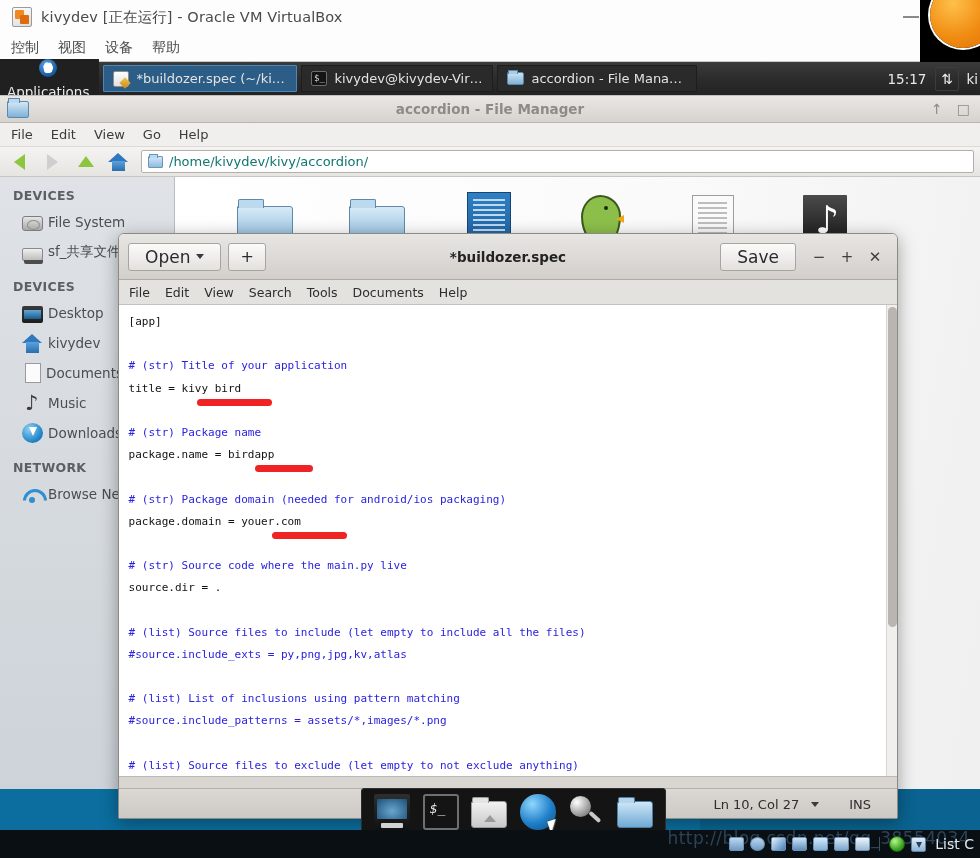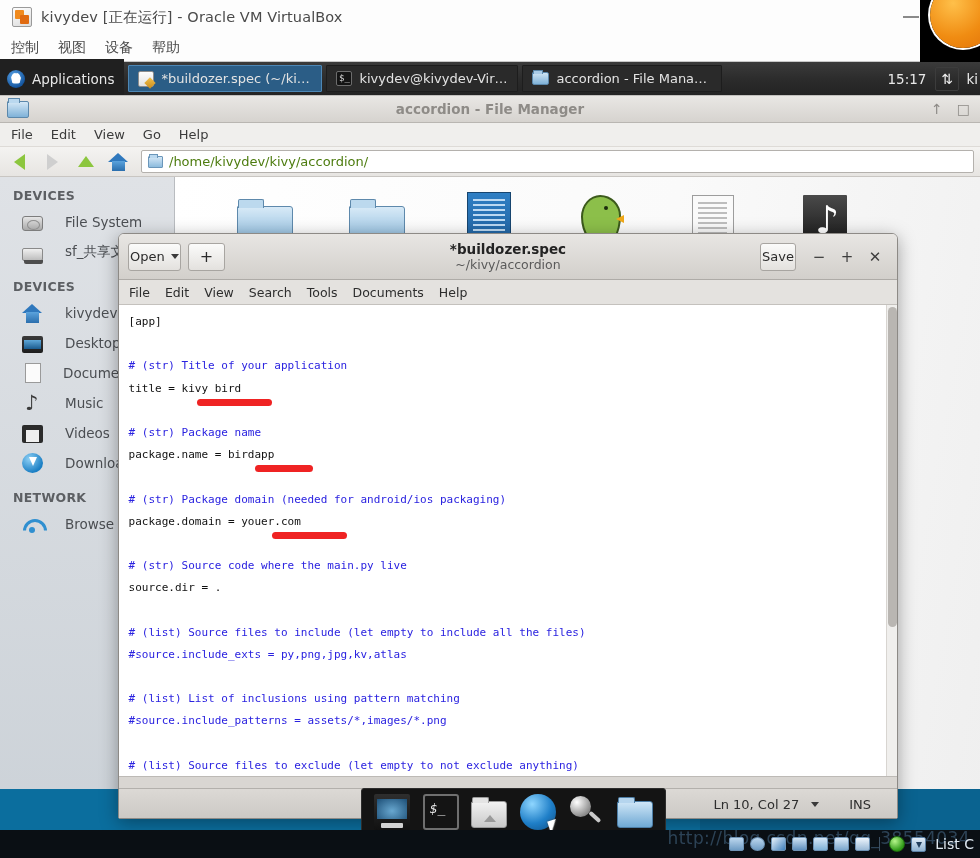--- a/index.html
+++ b/index.html
@@ -57,21 +57,21 @@
   .vbox-menubar span { font-size:14px; color:#4c4c4c; }
 
   
   .panel {
     position:absolute; left:0; top:62px; width:980px; height:33px;
     background: linear-gradient(180deg,#3b3b3b 0%, #2c2c2c 50%, #232323 100%);
     display:flex; align-items:center;
   }
   .apps-btn {
     display:flex; align-items:center; gap:7px; height:39px;
-    padding:0 10px 0 7px; background:#202020;
+    padding:0 10px 0 7px; background:#202020;flex-direction:column;
   }
   .mouse-logo{
     width:18px;height:18px;border-radius:50%;
     background: radial-gradient(circle at 38% 32%, #5aa4e8, #14559e 72%, #0c3c74);
     position:relative; flex:none;
   }
   .mouse-logo::after{
     content:""; position:absolute; left:4px; top:3px; width:10px; height:11px;
     background:#fff; border-radius:45% 45% 40% 40%;
     clip-path: polygon(0% 40%,18% 8%,34% 0%,50% 10%,66% 2%,82% 14%,100% 48%,86% 100%,14% 100%);
@@ -168,29 +168,29 @@
     display:flex; align-items:center; gap:6px; padding:0 6px; margin-left:3px;
   }
   .path-entry .pico{
     width:15px;height:12px;flex:none;border-radius:1px;
     background:linear-gradient(180deg,#d4e7f6,#8cbbdd);border:1px solid #6a96ba;position:relative;
   }
   .path-entry .pico::before{
     content:"";position:absolute;left:0;top:-3px;width:7px;height:3px;
     background:#bad8ef;border:1px solid #6a96ba;border-bottom:none;
   }
-  .path-entry span{ font-size:13px;color:#4d7c0f; }
+  .path-entry span{ font-size:13px;color:#0f766e; }
 
   .fm-body{ display:flex; height:calc(735px - 27px - 24px - 30px); }
   .fm-sidebar{
     width:175px; flex:none; background:linear-gradient(180deg,#dfe2e6,#ccd2d8);
     border-right:1px solid #b9bcc0; padding-top:6px; position:relative;
   }
   .side-head{ font-size:12.5px;font-weight:bold;color:#5c5f63;padding:5px 0 4px 13px;letter-spacing:.3px; }
-  .side-item{ display:flex;align-items:center;gap:22px;padding:4px 0 4px 22px;height:30px; }
+  .side-item{ display:flex;align-items:center;gap:5px;padding:4px 0 4px 22px;height:30px; }
   .side-item span{ font-size:13.5px;color:#4b4e52;white-space:nowrap; }
   .si{ width:21px;height:21px;flex:none;position:relative; }
   .si-hdd{ background:linear-gradient(180deg,#e6e6e6,#a8a8a8);border:1px solid #7d7d7d;border-radius:3px;height:15px;margin-top:3px; }
   .si-hdd::after{ content:"";position:absolute;left:4px;top:3px;width:11px;height:8px;border:1px solid #8f8f8f;border-radius:50%; }
   .si-drv{ background:linear-gradient(180deg,#f0f0f0,#bdbdbd);border:1px solid #8a8a8a;border-radius:2px;height:13px;margin-top:4px; }
   .si-drv::after{ content:"";position:absolute;left:1px;bottom:-4px;width:19px;height:4px;background:#4d4d4d;border-radius:0 0 2px 2px; }
   .si-home::before{ content:"";position:absolute;left:0;top:1px;width:0;height:0;border-left:10.5px solid transparent;border-right:10.5px solid transparent;border-bottom:9px solid #2f78bd; }
   .si-home::after{ content:"";position:absolute;left:4px;top:9px;width:13px;height:11px;background:linear-gradient(180deg,#5ba3dd,#2a6ead); }
   .si-desk{ background:linear-gradient(180deg,#3a3a3a,#1d1d1d);border-radius:2px;height:17px;margin-top:2px; }
   .si-desk::after{ content:"";position:absolute;left:2px;top:4px;width:17px;height:9px;background:linear-gradient(180deg,#5fa8d8,#1b5b8e); }
@@ -238,21 +238,21 @@
     overflow:hidden;
   }
   .ged-header{
     height:46px; display:flex; align-items:center; padding:0 9px;
     background:linear-gradient(180deg,#e8e6e3,#d2cfcb); border-bottom:1px solid #aeaba7;
     position:relative;
   }
   .gbtn{
     height:28px; background:linear-gradient(180deg,#fbfbfa,#e3e1de);
     border:1px solid #a8a5a1; border-radius:3px; display:flex; align-items:center;
-    gap:6px; padding:0 1px; font-size:13px; color:#2b2b2b;
+    gap:6px; padding:0 16px; font-size:17px; color:#2b2b2b;
   }
   .caret{ width:0;height:0;border-left:4px solid transparent;border-right:4px solid transparent;border-top:5px solid #3a3a3a; }
   .ged-title{
     position:absolute;left:0;right:0;text-align:center;pointer-events:none;
   }
   .ged-title .t1{ display:block;font-size:13.5px;font-weight:bold;color:#232323;line-height:16px; }
   .ged-title .t2{ display:block;font-size:12.5px;color:#5a5a5a;line-height:16px; }
   .ged-right{ margin-left:auto; display:flex; align-items:center; gap:2px; z-index:2; }
   .wb{ width:26px;height:28px;display:flex;align-items:center;justify-content:center;font-size:15px;color:#3d3d3d; }
   .ged-menubar{
@@ -430,38 +430,34 @@
           <i class="si si-hdd"></i>
           <span>File System</span>
         </div>
         <div class="side-item">
           <i class="si si-drv"></i>
           <span>sf_共享文件</span>
         </div>
 
         <div class="side-head" style="padding-top:12px;">DEVICES</div>
         <div class="side-item">
+          <i class="si si-desk"></i>
+          <span>Desktop</span>
+        </div>
+        <div class="side-item">
           <i class="si si-home"></i>
           <span>kivydev</span>
         </div>
         <div class="side-item">
-          <i class="si si-desk"></i>
-          <span>Desktop</span>
-        </div>
-        <div class="side-item">
           <i class="si si-doc"></i>
           <span>Documents</span>
         </div>
         <div class="side-item">
           <i class="si si-music"></i>
           <span>Music</span>
-        </div>
-        <div class="side-item">
-          <i class="si si-vid"></i>
-          <span>Videos</span>
         </div>
         <div class="side-item">
           <i class="si si-dl"></i>
           <span>Downloads</span>
         </div>
 
         <div class="side-head" style="padding-top:12px;">NETWORK</div>
         <div class="side-item">
           <i class="si si-net"></i>
           <span>Browse Network</span>
@@ -532,21 +528,20 @@
     <div class="ged-header">
       <div class="gbtn">
         <span>Open</span>
         <i class="caret"></i>
       </div>
       <div class="gbtn" style="margin-left:7px;padding:0 11px;font-size:16px;">
         <span>+</span>
       </div>
       <div class="ged-title">
         <span class="t1">*buildozer.spec</span>
-        <span class="t2">~/kivy/accordion</span>
       </div>
       <div class="ged-right">
         <div class="gbtn">
           <span>Save</span>
         </div>
         <div class="wb" style="margin-left:8px;">−</div>
         <div class="wb">+</div>
         <div class="wb">✕</div>
       </div>
     </div>

